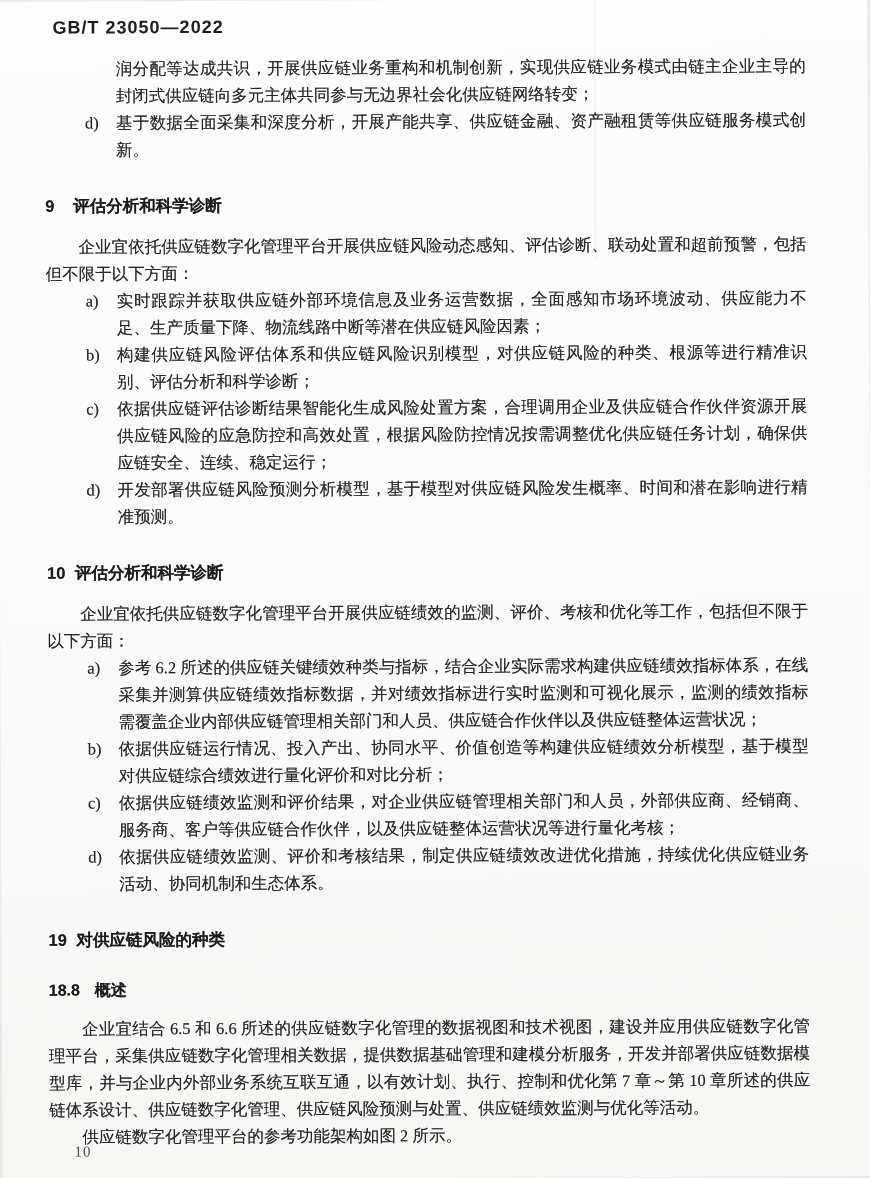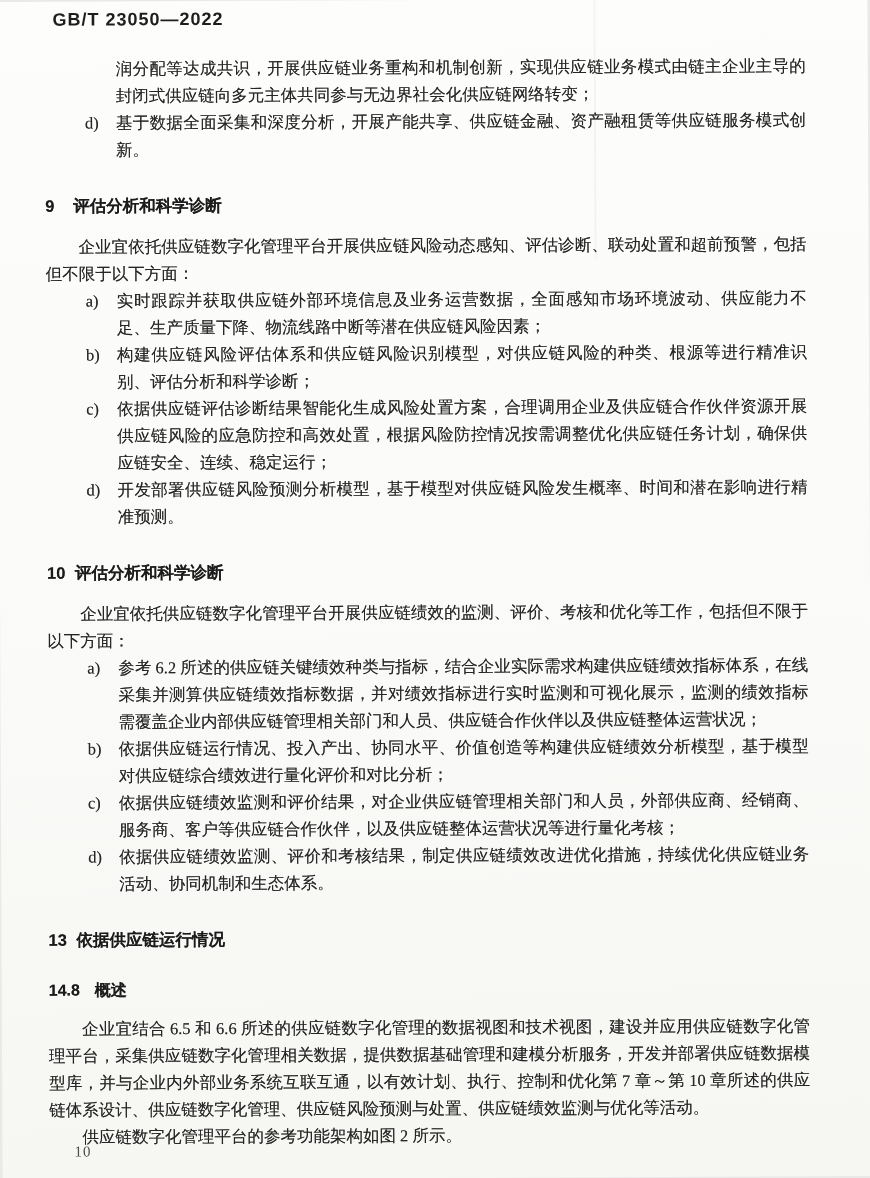--- a/index.html
+++ b/index.html
@@ -12,21 +12,21 @@
   .sheet{
     position:relative;
     width:870px;height:1178px;
     background:linear-gradient(178deg,#fdfdfc 0%,#fafaf8 55%,#f6f6f3 100%);
     color:#262626;
     transform:rotate(-0.25deg);
     transform-origin:50% 50%;
   }
   .doc-header{
     position:absolute;
-    top:8px;left:55px;
+    top:16px;left:55px;
     font-family:"Liberation Sans","DejaVu Sans",sans-serif;
     font-weight:700;
     font-size:18px;
     letter-spacing:1px;
     color:#1e1e1e;
   }
   .content{
     position:absolute;
     top:54px;left:0;
     width:870px;
@@ -138,24 +138,24 @@
     <div class="li">
       <span class="marker">c)</span>
       <span class="li-text">依据供应链绩效监测和评价结果，对企业供应链管理相关部门和人员，外部供应商、经销商、服务商、客户等供应链合作伙伴，以及供应链整体运营状况等进行量化考核；</span>
     </div>
     <div class="li">
       <span class="marker">d)</span>
       <span class="li-text">依据供应链绩效监测、评价和考核结果，制定供应链绩效改进优化措施，持续优化供应链业务活动、协同机制和生态体系。</span>
     </div>
 
     <h2 class="sec">
-      <span class="sec-num">13</span><span>依据供应链运行情况</span>
+      <span class="sec-num">19</span><span>对供应链风险的种类</span>
     </h2>
     <h3 class="subsec">
-      <span class="sub-num">14.8</span><span>概述</span>
+      <span class="sub-num">18.8</span><span>概述</span>
     </h3>
     <p class="para indent">企业宜结合 6.5 和 6.6 所述的供应链数字化管理的数据视图和技术视图，建设并应用供应链数字化管理平台，采集供应链数字化管理相关数据，提供数据基础管理和建模分析服务，开发并部署供应链数据模型库，并与企业内外部业务系统互联互通，以有效计划、执行、控制和优化第 7 章～第 10 章所述的供应链体系设计、供应链数字化管理、供应链风险预测与处置、供应链绩效监测与优化等活动。</p>
     <p class="para indent">供应链数字化管理平台的参考功能架构如图 2 所示。</p>
 
   </main>
 
   <div class="page-num">10</div>
 </div>
 
 </body></html>

